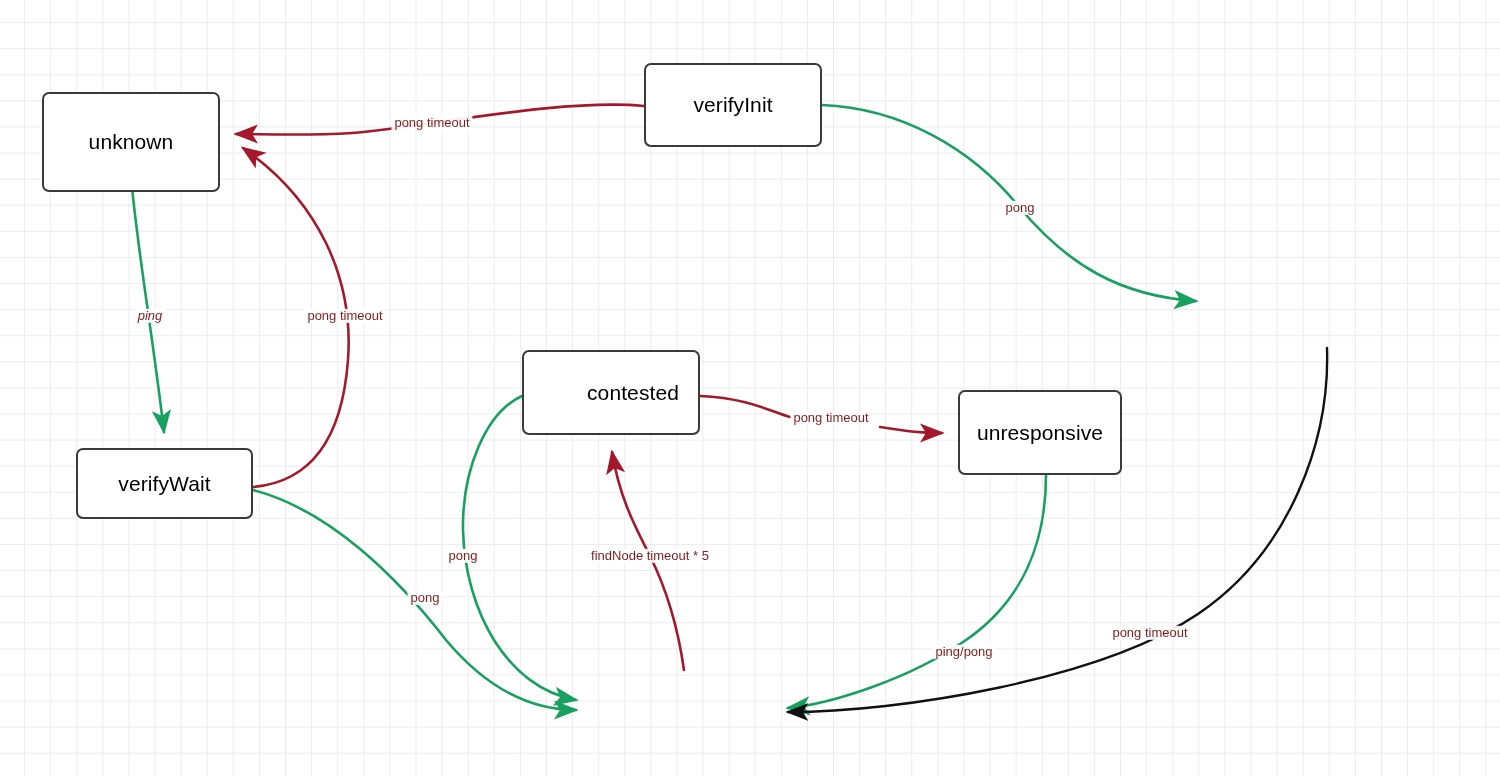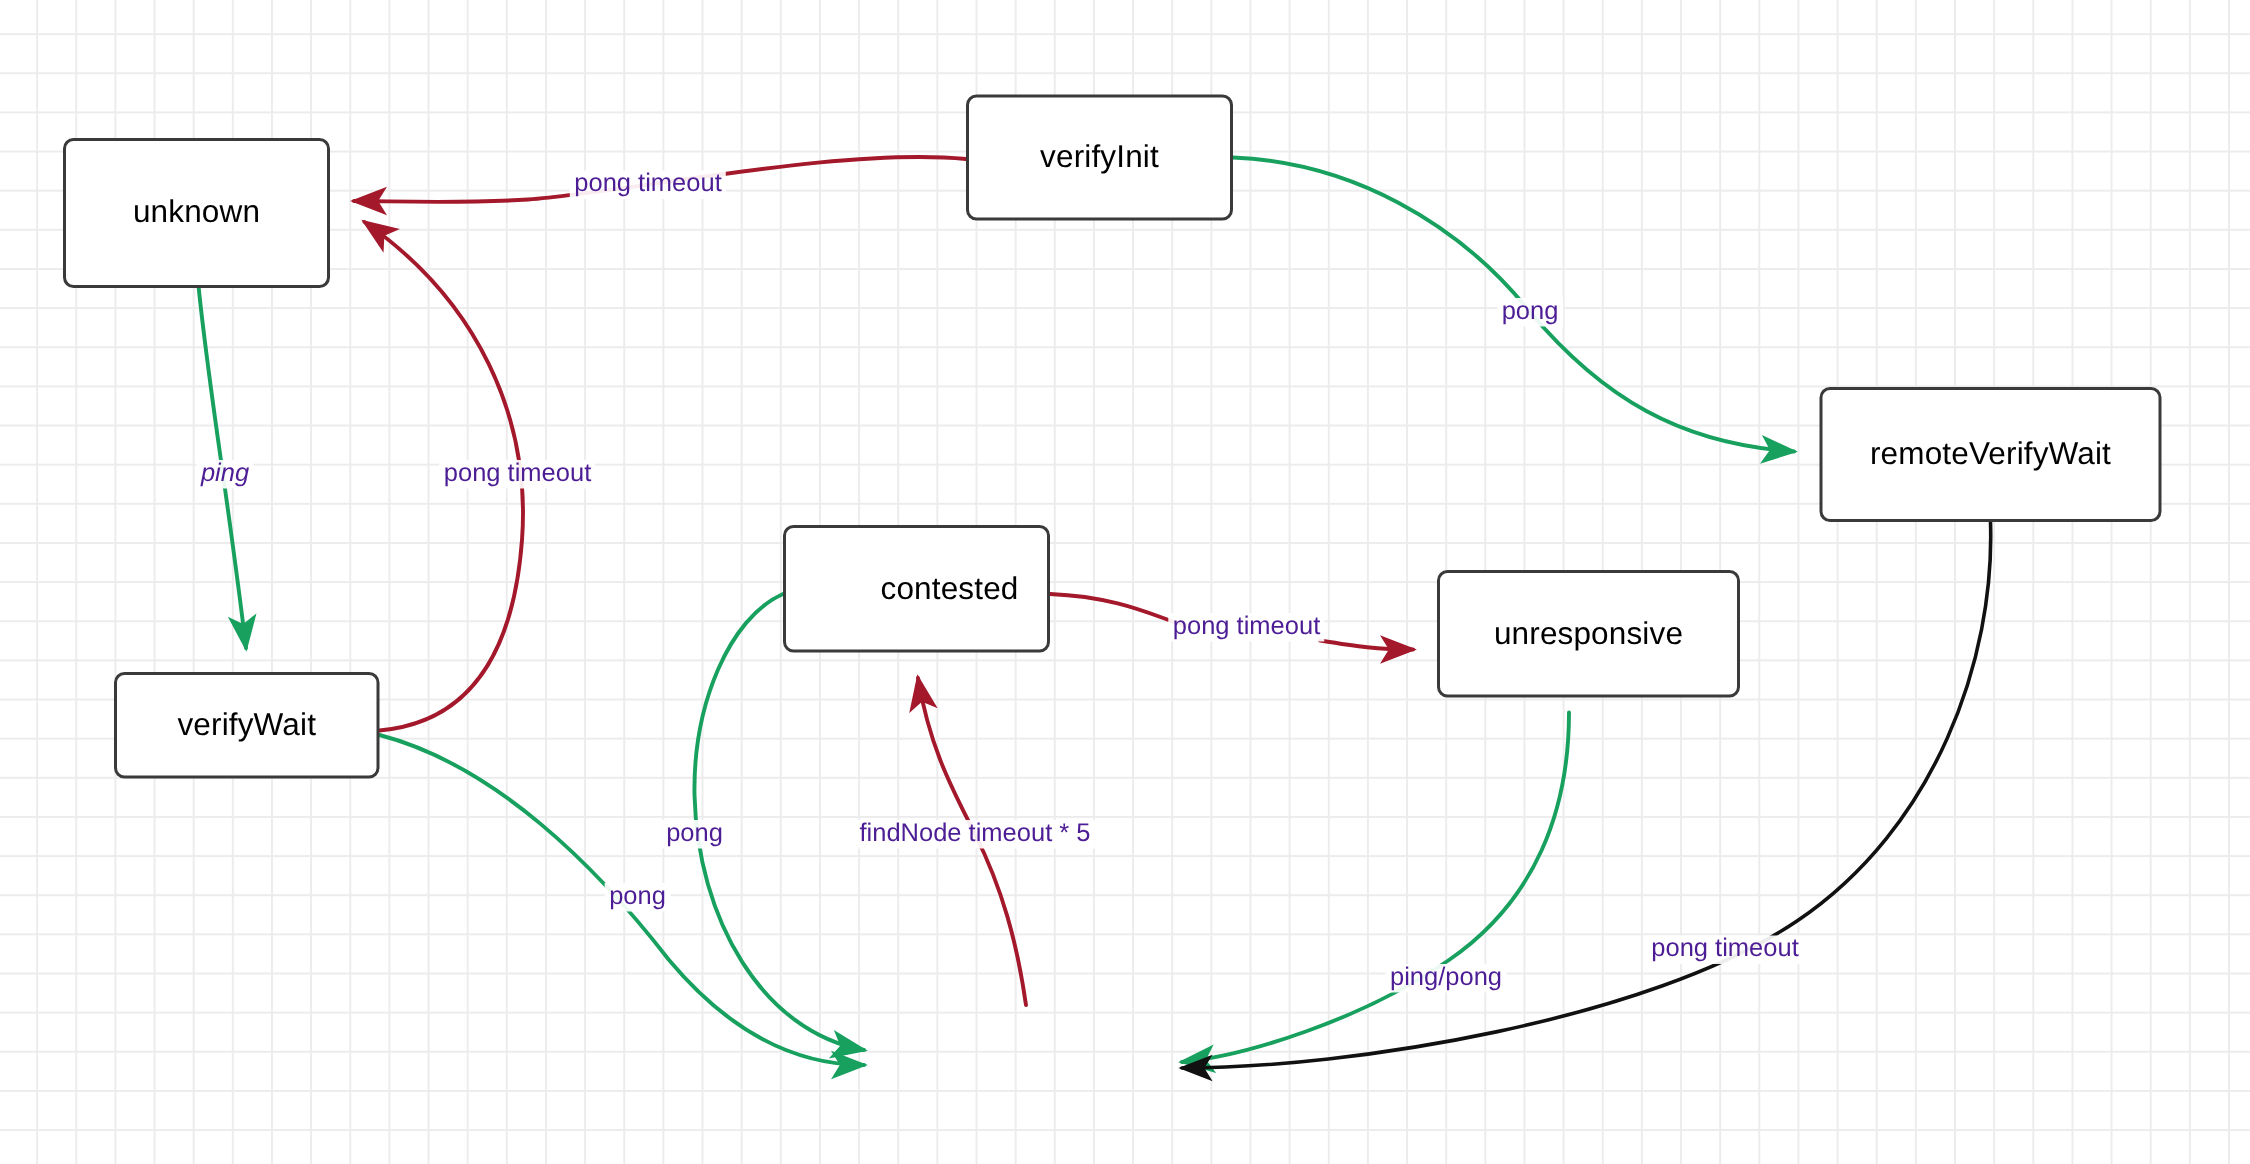--- a/index.html
+++ b/index.html
@@ -40,22 +40,22 @@
     justify-content: center;
     color: #000000;
     font-size: 21px;
     font-family: "Liberation Sans", sans-serif;
     letter-spacing: 0.1px;
     white-space: nowrap;
   }
   .edge-label {
     position: absolute;
     transform: translate(-50%, -50%);
-    color: #4c1d95;
-    font-size: 17px;
+    color: #7f1d1d;
+    font-size: 13px;
     font-family: "Liberation Sans", sans-serif;
     white-space: nowrap;
     background: rgba(255,255,255,0.92);
     padding: 0 3px;
     line-height: 1.1;
   }
 </style>
 </head>
 <body>
 
@@ -96,33 +96,30 @@
   </svg>
 
   <div class="node" style="left:42px; top:92px; width:178px; height:100px;">
     <span>unknown</span>
   </div>
 
   <div class="node" style="left:644px; top:63px; width:178px; height:84px;">
     <span>verifyInit</span>
   </div>
 
-  <div class="node" style="left:1213px; top:258px; width:228px; height:90px;">
-    <span>remoteVerifyWait</span>
-  </div>
 
   <div class="node" style="left:76px; top:448px; width:177px; height:71px;">
     <span>verifyWait</span>
   </div>
 
   <div class="node" style="left:522px; top:350px; width:178px; height:85px;padding-left:44px;">
     <span>contested</span>
   </div>
 
-  <div class="node" style="left:958px; top:380px; width:202px; height:85px;">
+  <div class="node" style="left:958px; top:390px; width:164px; height:85px;">
     <span>unresponsive</span>
   </div>
 
 
   <div class="edge-label" style="left:432px; top:123px;">pong timeout</div>
 
   <div class="edge-label" style="left:1020px; top:208px;">pong</div>
 
   <div class="edge-label" style="left:150px; top:316px;font-style:italic;">ping</div>
 

